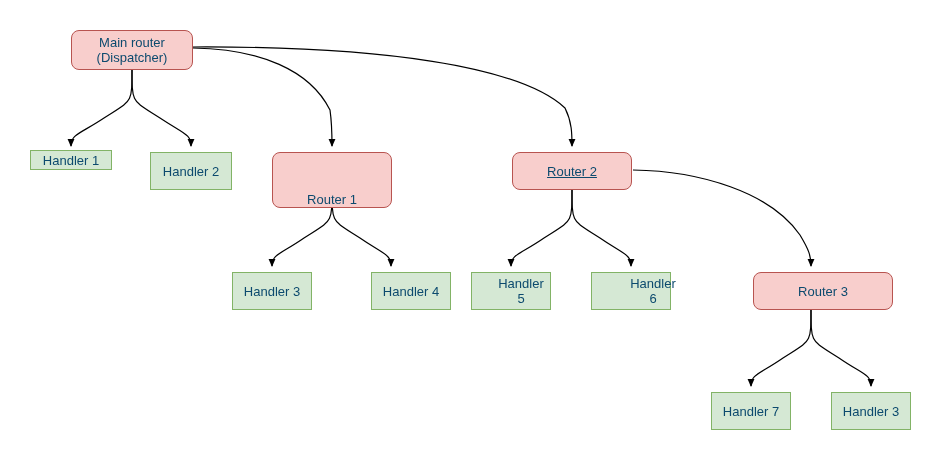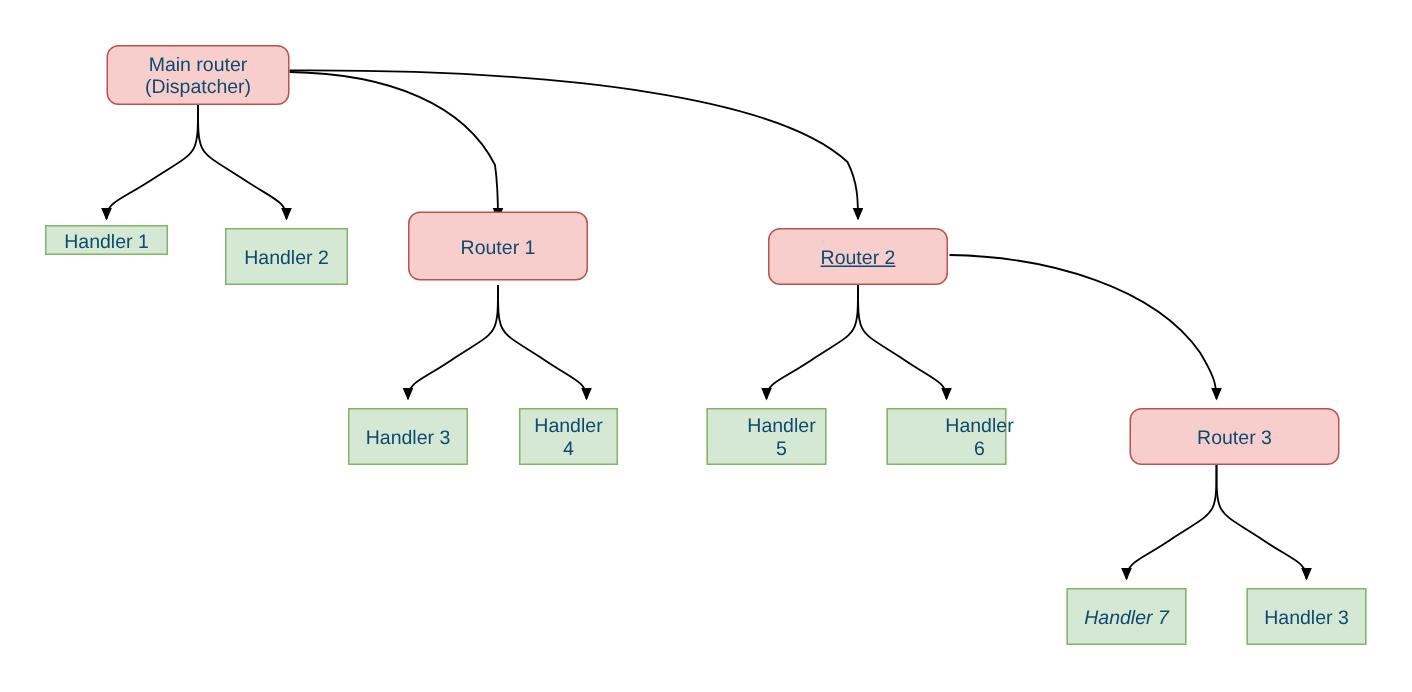--- a/index.html
+++ b/index.html
@@ -75,24 +75,24 @@
         <path d="M 811 310 C 811 344 811 340 783 358 C 760 374 751 374 751 386" fill="none" stroke="#000000" stroke-width="1.2" marker-end="url(#arrowhead)"></path>
         <path d="M 811 310 C 811 344 811 340 839 358 C 862 374 871 374 871 386" fill="none" stroke="#000000" stroke-width="1.2" marker-end="url(#arrowhead)"></path>
       </g>
   </svg>
 
   <div id="nodes">
       <div class="node node-router" style="left: 71px; top: 30px; width: 122px; height: 40px;"><span class="node-label">Main router
 (Dispatcher)</span></div>
       <div class="node node-handler" style="left: 30px; top: 140px; width: 82px; height: 20px; margin-top: 10px;"><span class="node-label">Handler 1</span></div>
       <div class="node node-handler" style="left: 150px; top: 152px; width: 82px; height: 38px;"><span class="node-label">Handler 2</span></div>
-      <div class="node node-router" style="left: 272px; top: 141px; width: 120px; height: 46px;"><span class="node-label">Router 1</span></div>
+      <div class="node node-router" style="left: 272px; top: 152px; width: 120px; height: 56px; align-items: flex-end;"><span class="node-label">Router 1</span></div>
       <div class="node node-router" style="left: 512px; top: 152px; width: 120px; height: 38px; text-decoration: underline;"><span class="node-label">Router 2</span></div>
       <div class="node node-handler" style="left: 232px; top: 272px; width: 80px; height: 38px;"><span class="node-label">Handler 3</span></div>
-      <div class="node node-handler" style="left: 346px; top: 272px; width: 66px; height: 38px;"><span class="node-label">Handler 4</span></div>
+      <div class="node node-handler" style="left: 371px; top: 272px; width: 80px; height: 38px;"><span class="node-label">Handler 4</span></div>
       <div class="node node-handler" style="left: 471px; top: 272px; width: 80px; height: 38px; padding-left: 20px;"><span class="node-label">Handler 5</span></div>
       <div class="node node-handler" style="left: 591px; top: 272px; width: 80px; height: 38px; padding-left: 44px;"><span class="node-label">Handler 6</span></div>
       <div class="node node-router" style="left: 753px; top: 272px; width: 140px; height: 38px;"><span class="node-label">Router 3</span></div>
-      <div class="node node-handler" style="left: 711px; top: 392px; width: 80px; height: 38px; font-style: italic;"><span class="node-label">Handler 7</span></div>
+      <div class="node node-handler" style="left: 711px; top: 392px; width: 80px; height: 38px;"><span class="node-label">Handler 7</span></div>
       <div class="node node-handler" style="left: 831px; top: 392px; width: 80px; height: 38px;"><span class="node-label">Handler 3</span></div>
     </div>
 
 </div>
 
 </body></html>

